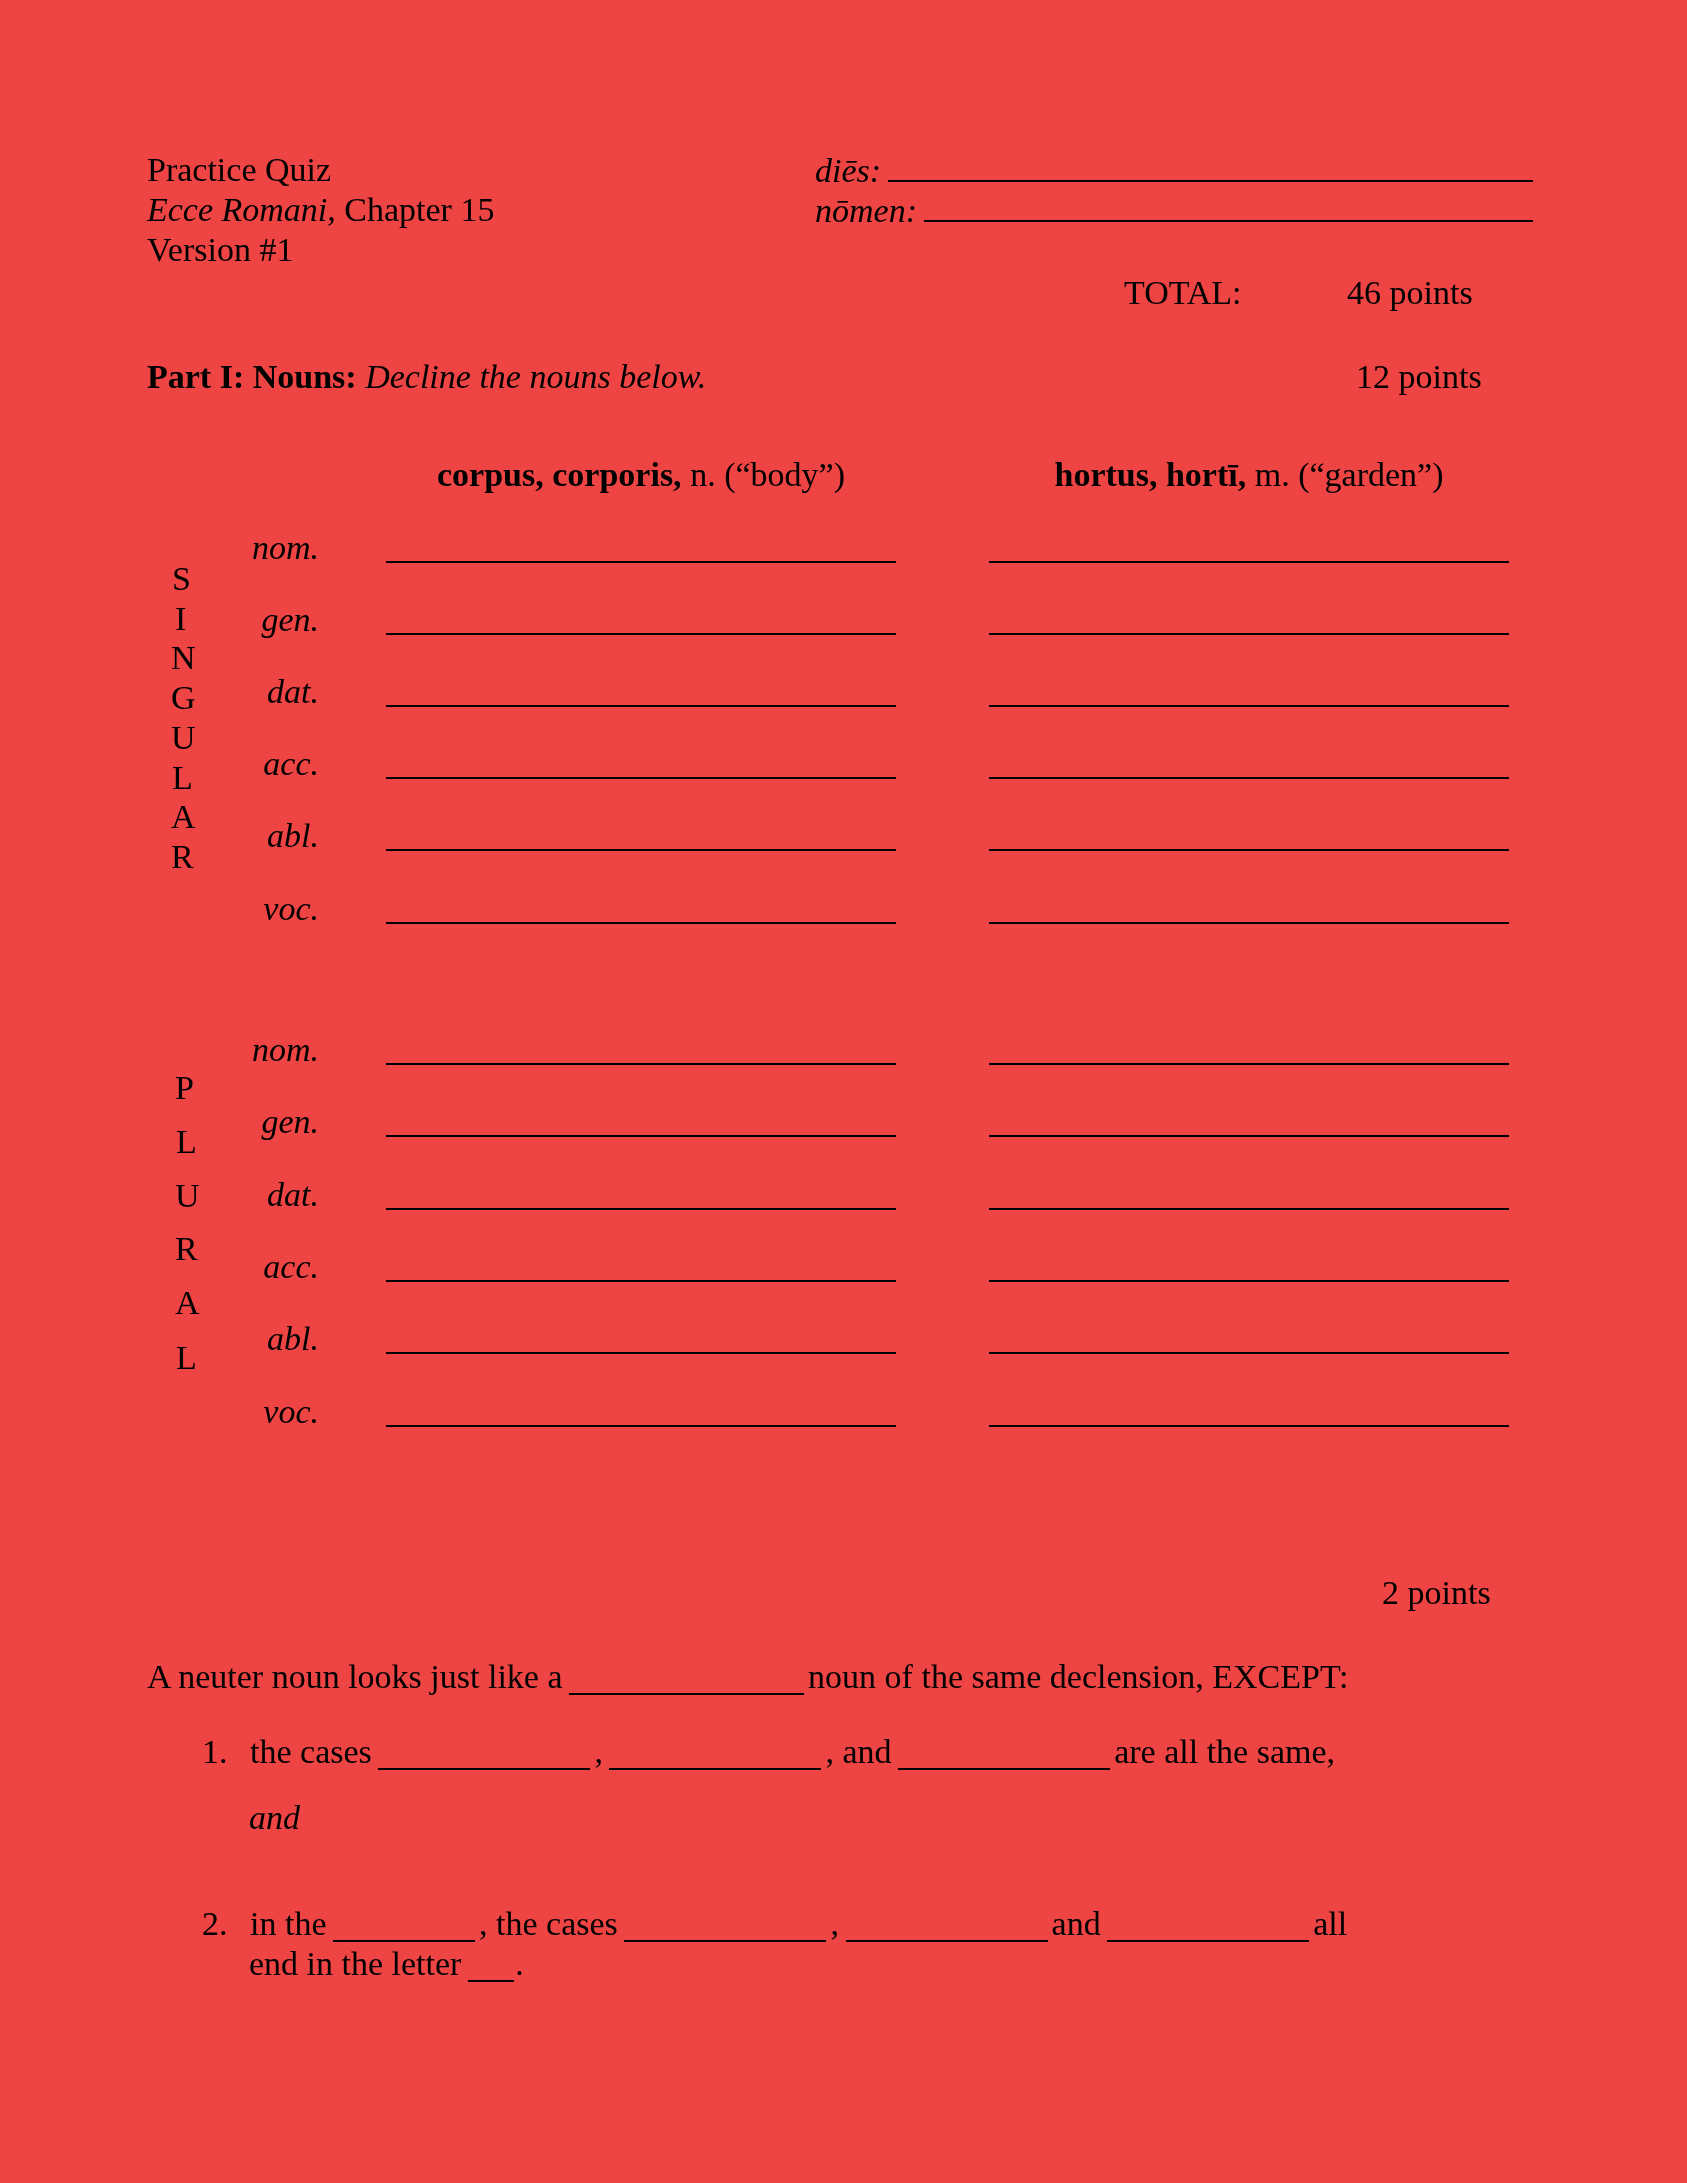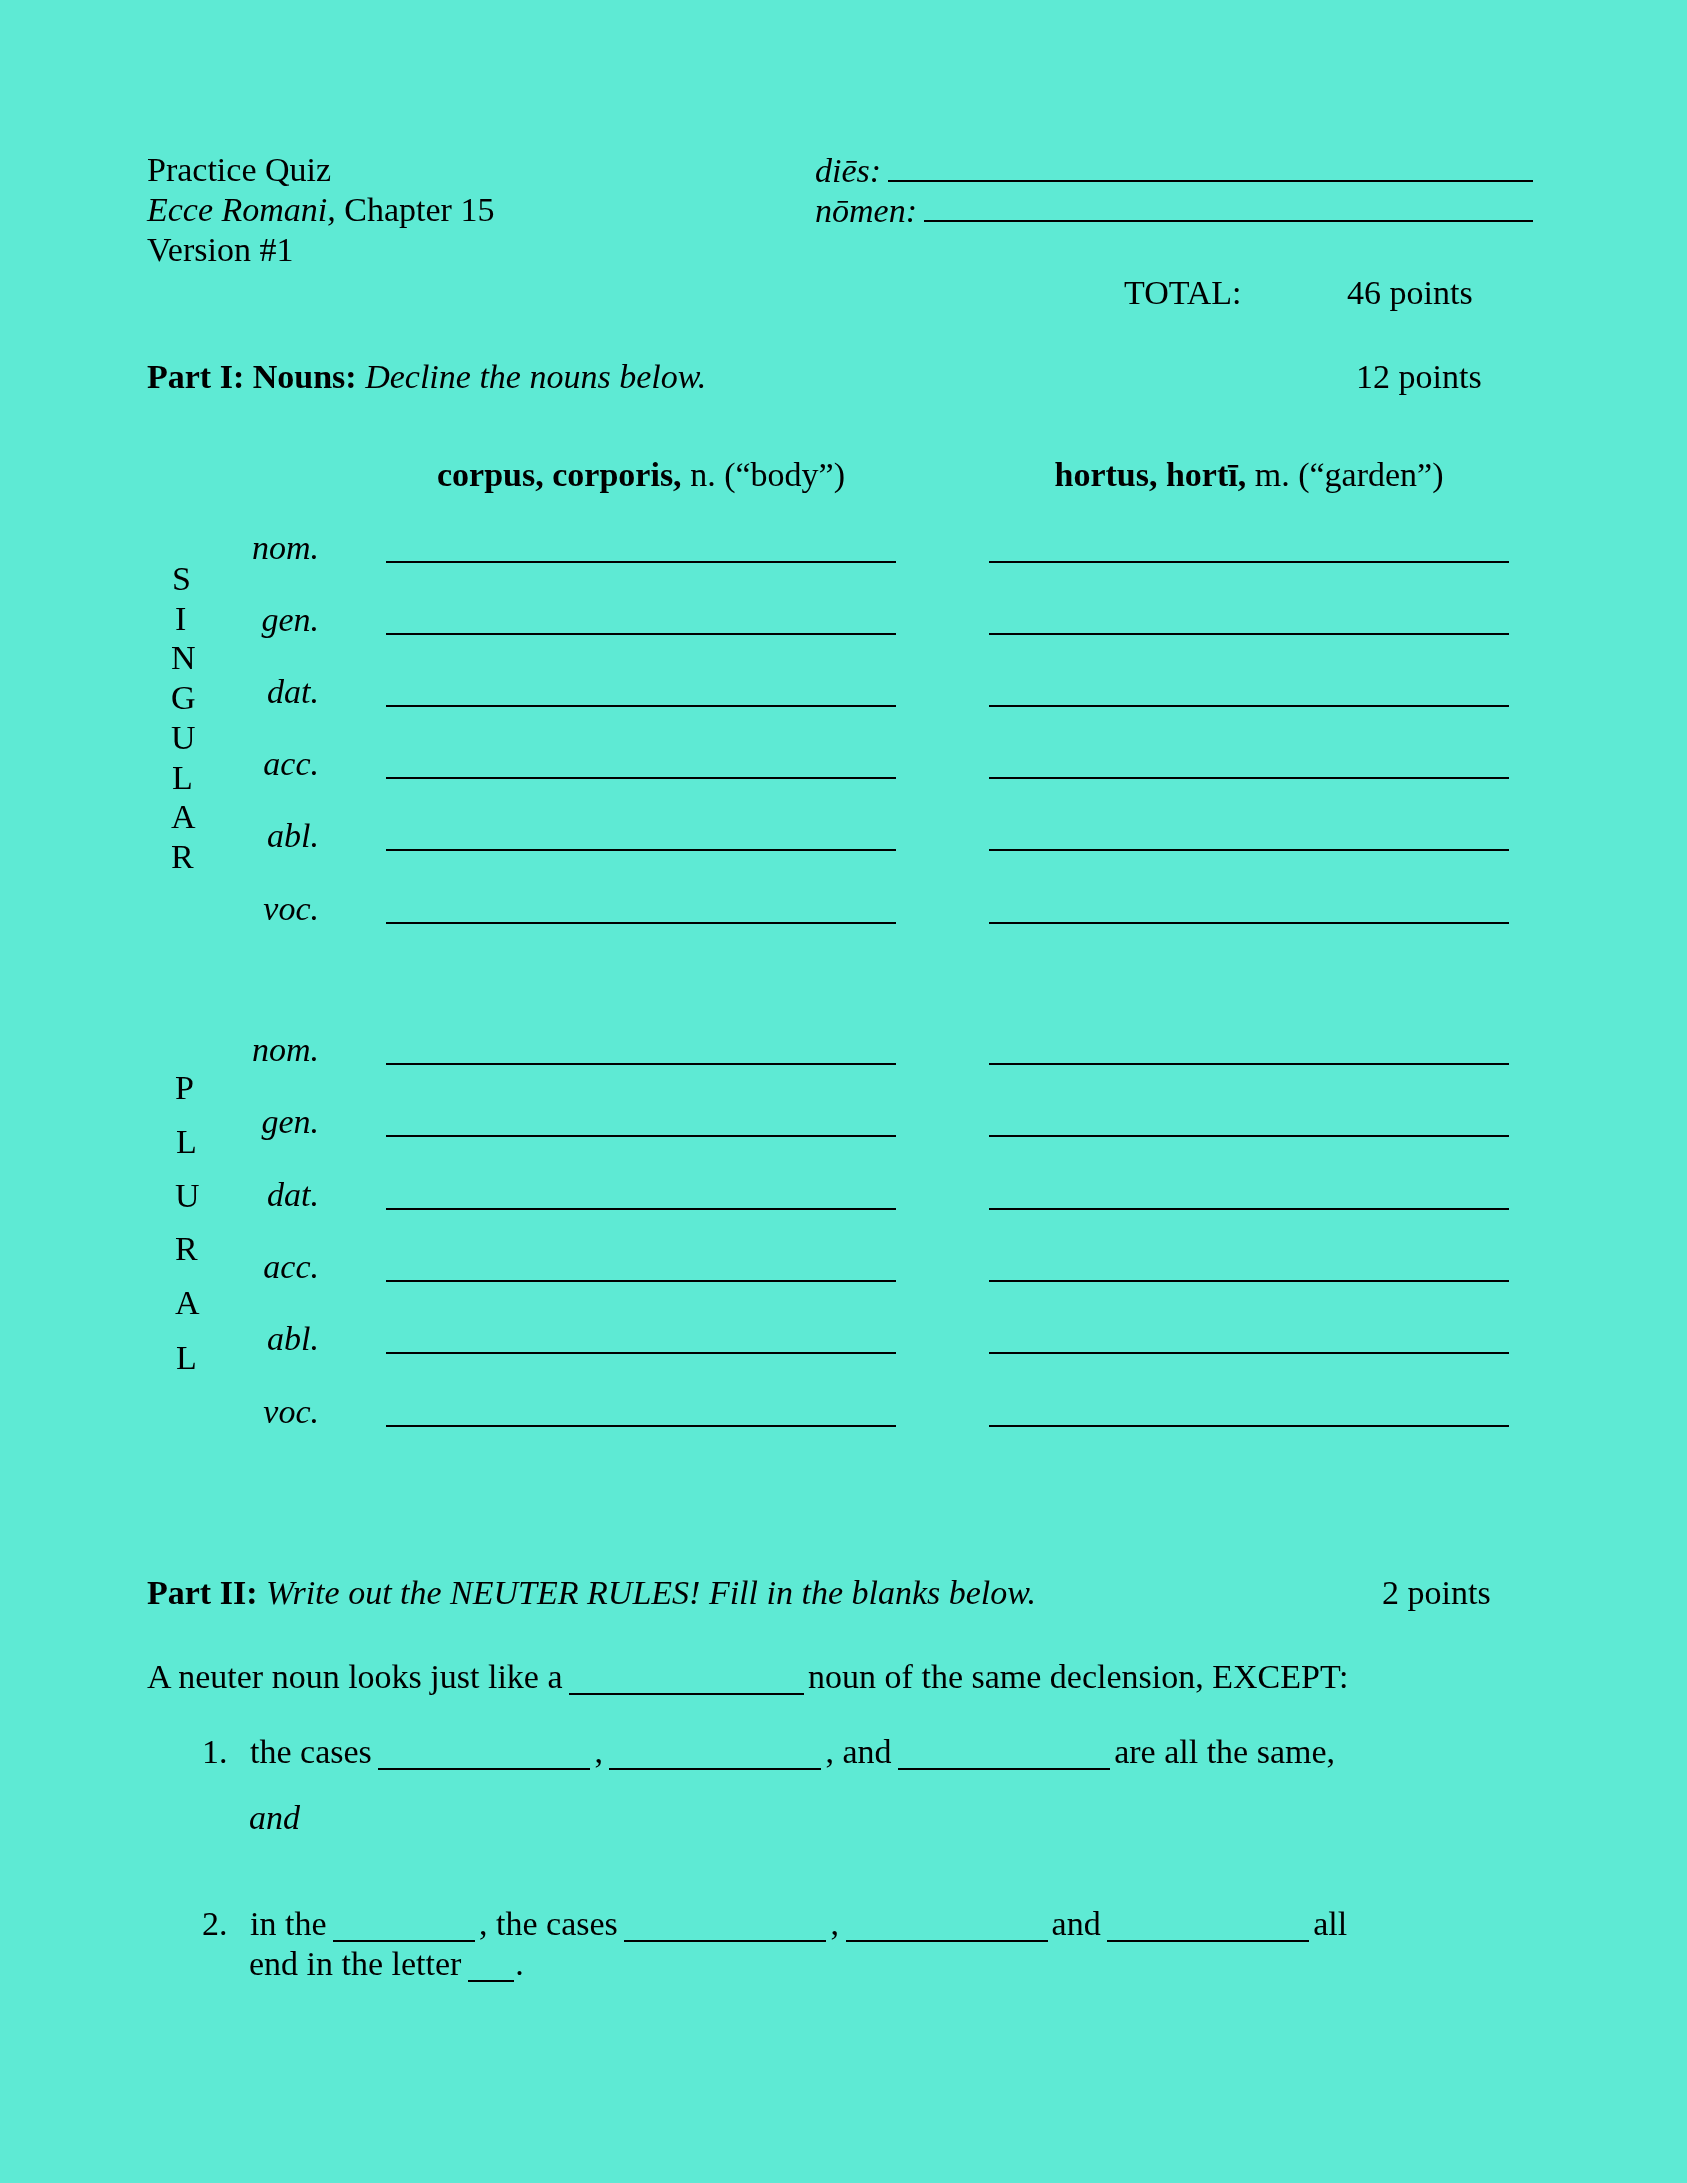--- a/index.html
+++ b/index.html
@@ -1,17 +1,17 @@
 <!DOCTYPE html>
 <html style="font-size:10.6px"><head>
 <meta charset="utf-8">
 <style>
   html,body { margin:0; padding:0; background:#ffffff; }
   .page {
-    position:relative; width:1687px; height:2183px; background:#5eead4;
+    position:relative; width:1687px; height:2183px; background:#ef4444;
     font-family:"Liberation Serif", serif; font-size:34px; line-height:40px;
     color:#000; overflow:hidden;
   }
   .abs { position:absolute; }
   .b  { font-weight:bold; }
   .it { font-style:italic; }
   
   .blank {
     display:inline-block; height:8px;
     border-bottom:2.6px solid #000;
@@ -116,23 +116,20 @@
   <div class="ans-line" style="left:386px; width:510px; top:1352px;"></div>
   <div class="ans-line" style="left:386px; width:510px; top:1425px;"></div>
 
   <div class="ans-line" style="left:989px; width:520px; top:1063px;"></div>
   <div class="ans-line" style="left:989px; width:520px; top:1135px;"></div>
   <div class="ans-line" style="left:989px; width:520px; top:1208px;"></div>
   <div class="ans-line" style="left:989px; width:520px; top:1280px;"></div>
   <div class="ans-line" style="left:989px; width:520px; top:1352px;"></div>
   <div class="ans-line" style="left:989px; width:520px; top:1425px;"></div>
 
-  <div class="abs" style="left:147px; top:1573px;">
-    <span class="b">Part II:</span><span class="it"> Write out the NEUTER RULES! Fill in the blanks below.</span>
-  </div>
   <div class="abs" style="left:1356px; top:1573px;margin-left:26px;">2 points</div>
 
   <div class="abs" style="left:147px; top:1657px;">
     <span>A neuter noun looks just like a</span><span class="blank" style="width:235px;"></span><span>noun of the same declension, EXCEPT:</span>
   </div>
 
   <div class="abs" style="left:202px; top:1732px;">
     <span class="num">1.</span><span>the cases</span><span class="blank" style="width:212px;"></span><span>,</span><span class="blank" style="width:212px;"></span><span>, and</span><span class="blank" style="width:212px;"></span><span>are all the same,</span>
   </div>
   <div class="abs it" style="left:249px; top:1798px;">and</div>

